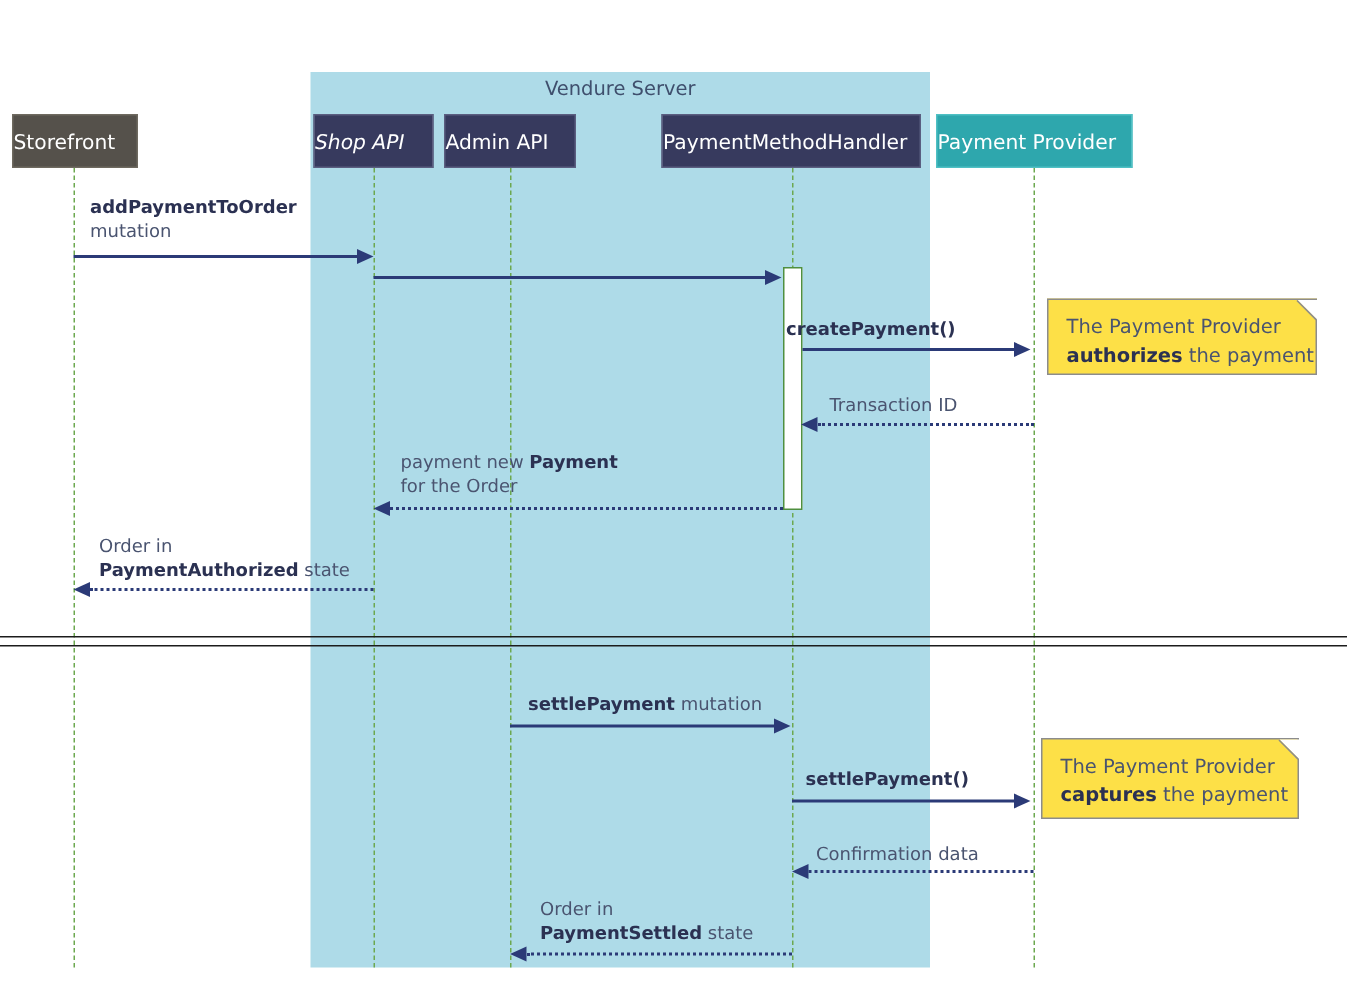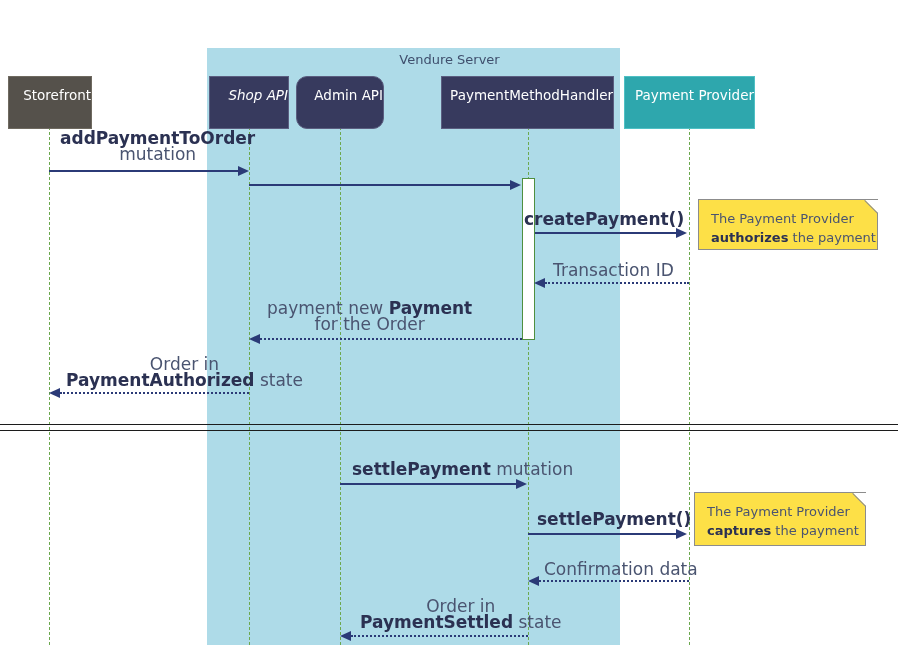--- a/index.html
+++ b/index.html
@@ -37,28 +37,27 @@
     left: 207px; top: 48px;
     width: 413px; height: 597px;
     background: #aedbe8;
   }
   #group-label {
     left: 207px; top: 52px;
     width: 413px;
     text-align: center;
     font-size: 13px;
     color: #3f4f6d;
-    padding-left: 36px;
   }
 
   
   .participant {
-    height: 53px;
+    height: 36px;
     line-height: 36px;
-    text-align: right;
+    text-align: left;
     color: #ffffff;
     font-size: 13.5px;
     box-sizing: border-box;
     white-space: nowrap;
   }
   .p-storefront {
     background: #55514b;
     border: 1px solid #6f6a60;
   }
   .p-navy {
@@ -100,25 +99,24 @@
     border-left: 11px solid #2b3a77;
   }
   .arrow-head.left {
     border-top: 5px solid transparent;
     border-bottom: 5px solid transparent;
     border-right: 11px solid #2b3a77;
   }
 
   
   .msg-label {
-    font-size: 17px;
+    font-size: 12px;
     color: #4a5470;
     line-height: 16px;
     white-space: nowrap;
-    text-align: center;
   }
   .msg-label b { color: #2b3152; font-weight: bold; }
 
   
   .note {
     background: #fde047;
     border: 1px solid #8c8c8c;
     box-sizing: border-box;
     font-size: 13px;
     line-height: 19px;
@@ -169,21 +167,21 @@
   <div class="abs lifeline" style="left:49px; top:112px; height:533px;"></div>
   <div class="abs lifeline" style="left:249px; top:112px; height:533px;"></div>
   <div class="abs lifeline" style="left:340px; top:112px; height:533px;"></div>
   <div class="abs lifeline" style="left:528px; top:112px; height:533px;"></div>
   <div class="abs lifeline" style="left:689px; top:112px; height:533px;"></div>
 
   <div class="abs participant p-storefront" style="left:8px; top:76px; width:84px;">Storefront</div>
 
   <div class="abs participant p-navy" style="left:209px; top:76px; width:80px;font-style:italic;">Shop API</div>
 
-  <div class="abs participant p-navy" style="left:296px; top:76px; width:88px;border-radius:11px;">Admin API</div>
+  <div class="abs participant p-navy" style="left:296px; top:76px; width:88px;">Admin API</div>
 
   <div class="abs participant p-navy" style="left:441px; top:76px; width:173px;">PaymentMethodHandler</div>
 
   <div class="abs participant p-teal" style="left:624px; top:76px; width:131px;">Payment Provider</div>
 
   <div class="abs activation" style="left:522px; top:178px; width:13px; height:162px;"></div>
 
   <div class="abs msg-label" style="left:60px; top:130px;">
     <span style="font-weight:bold;color:#2b3152;">addPaymentToOrder</span><br>
     <span>mutation</span>

